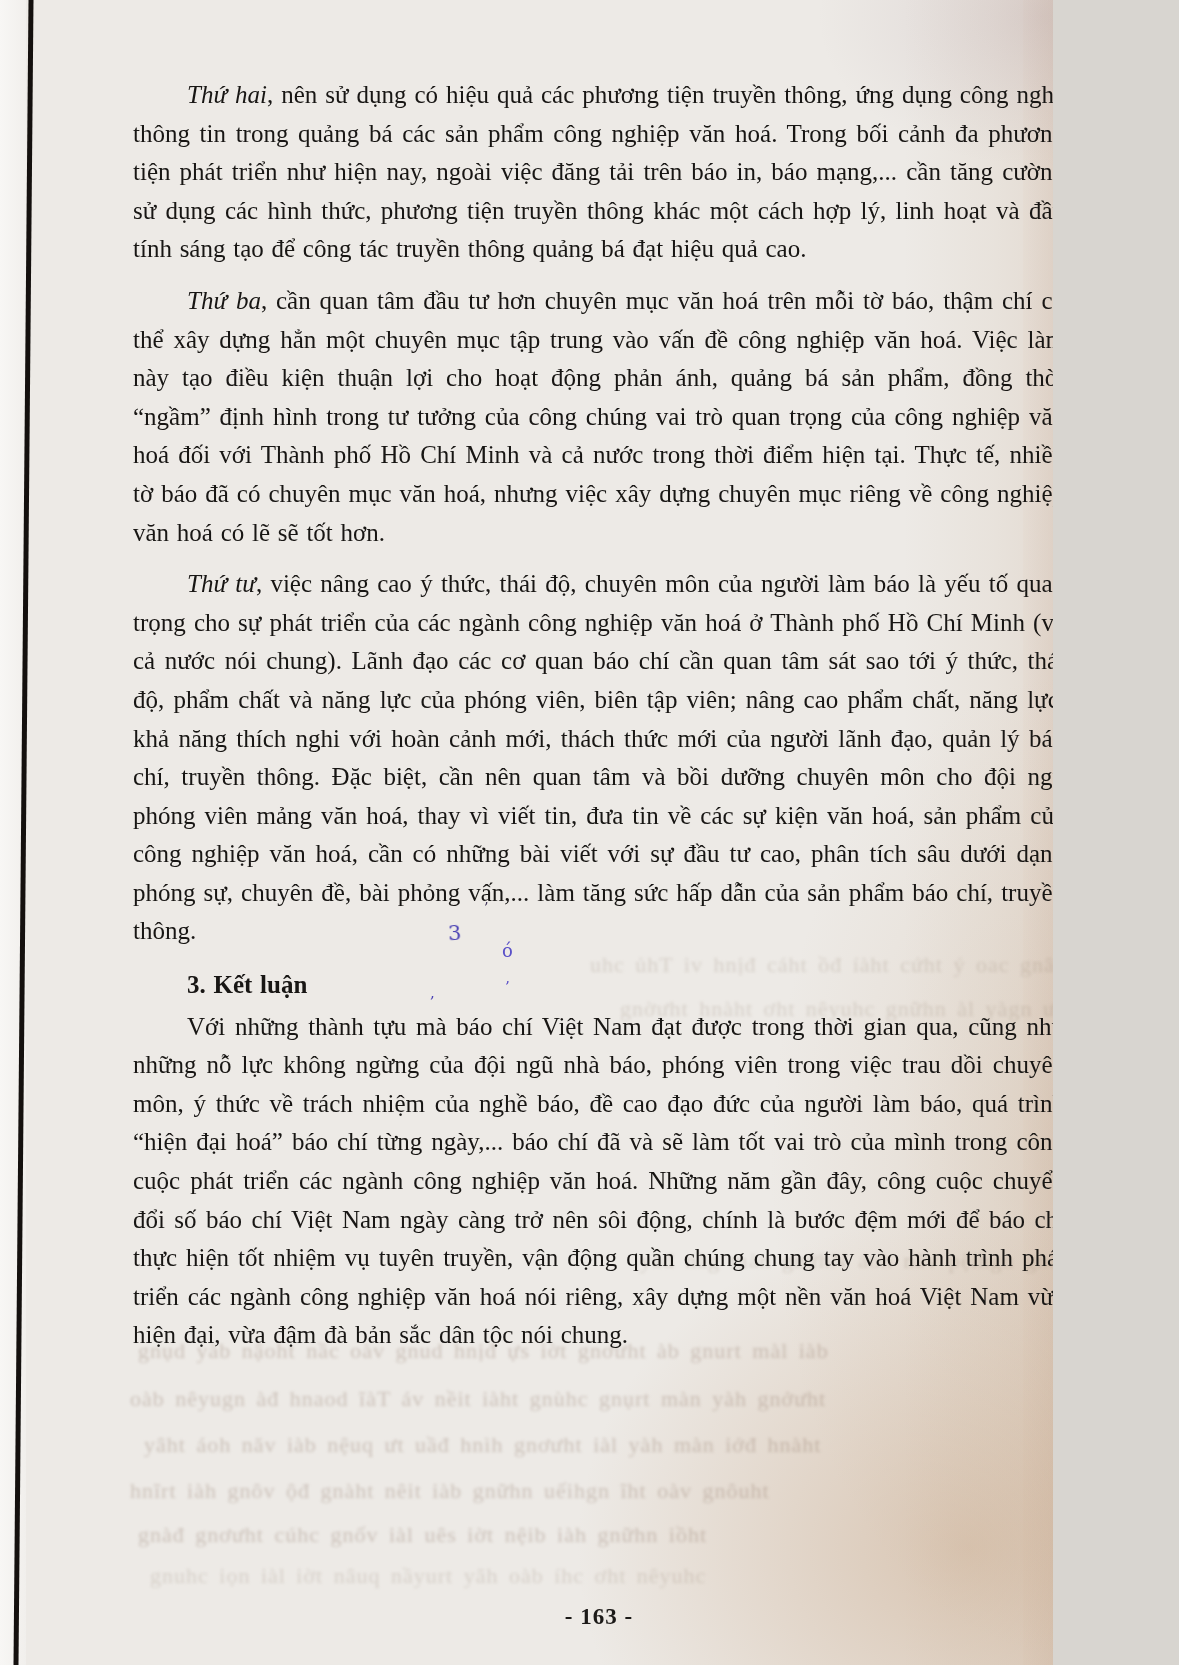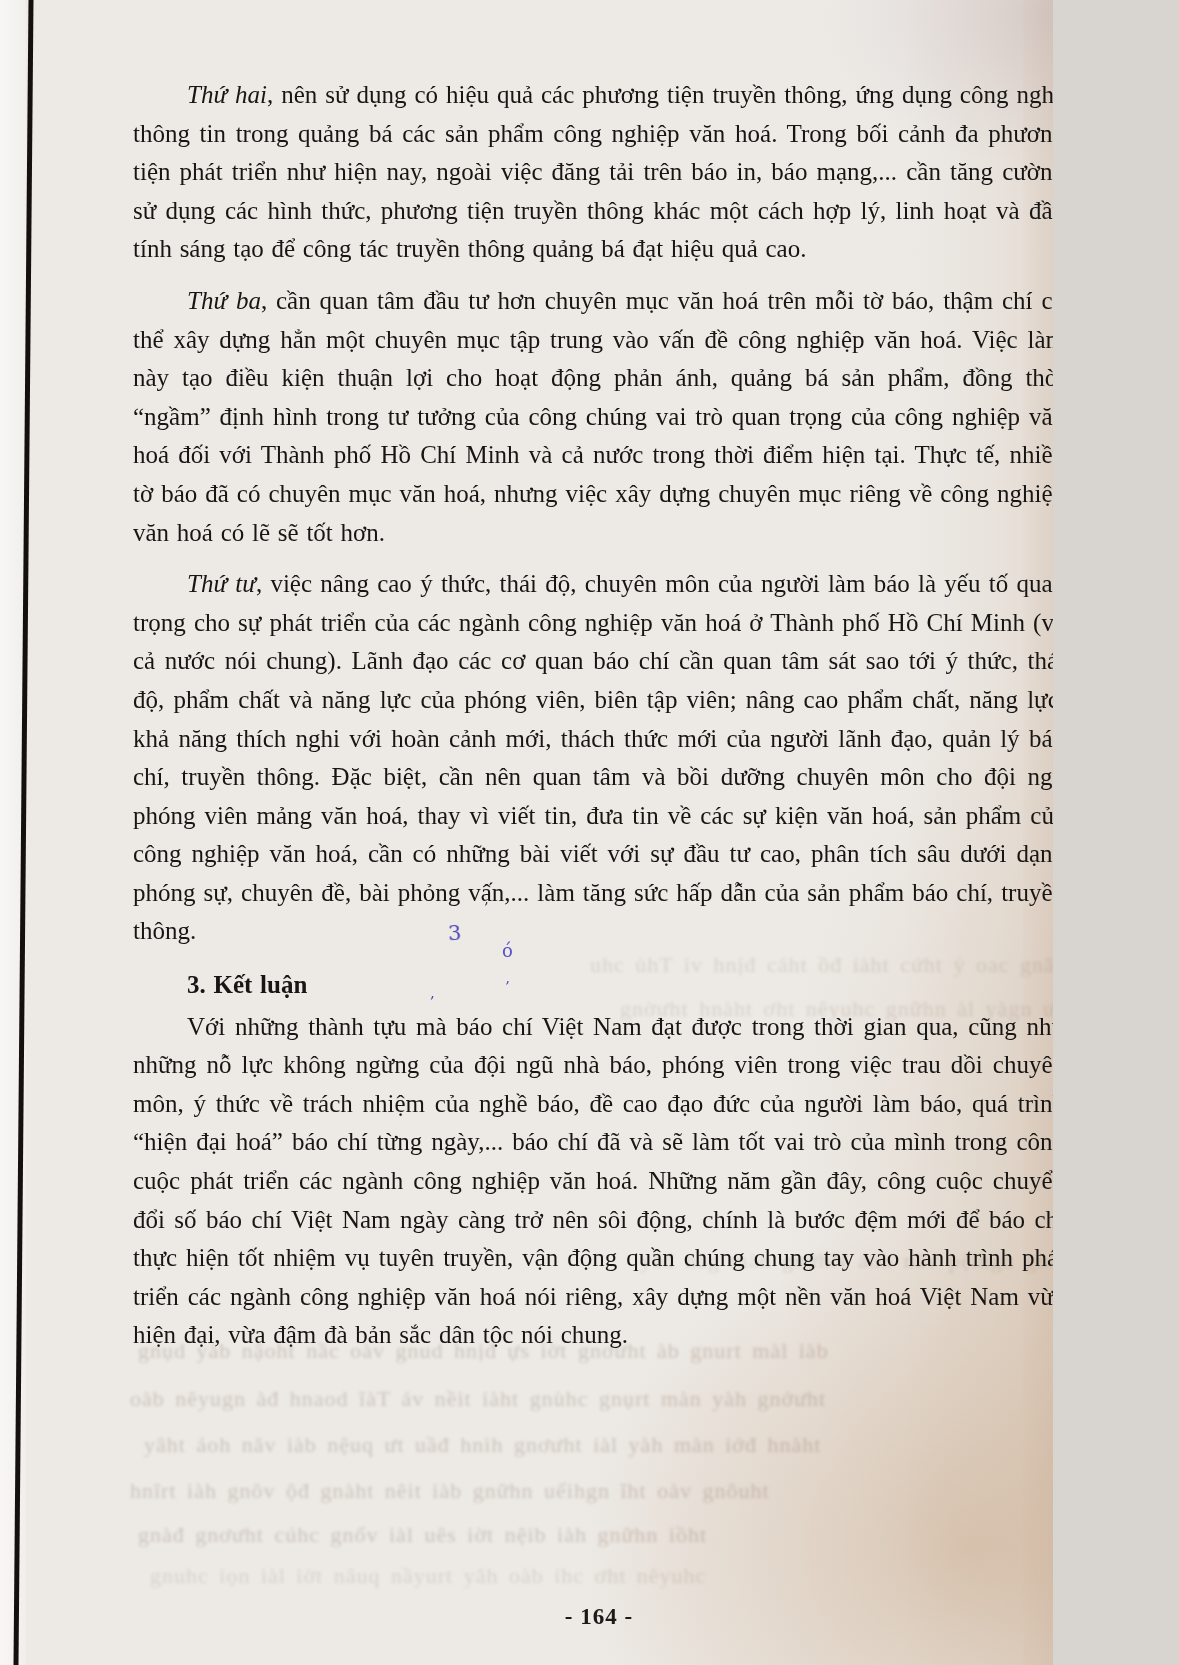--- a/index.html
+++ b/index.html
@@ -100,15 +100,15 @@
 
     <p class="para"><span>Với những thành tựu mà báo chí Việt Nam đạt được trong thời gian qua, cũng như những nỗ lực không ngừng của đội ngũ nhà báo, phóng viên trong việc trau dồi chuyên môn, ý thức về trách nhiệm của nghề báo, đề cao đạo đức của người làm báo, quá trình “hiện đại hoá” báo chí từng ngày,... báo chí đã và sẽ làm tốt vai trò của mình trong công cuộc phát triển các ngành công nghiệp văn hoá. Những năm gần đây, công cuộc chuyển đổi số báo chí Việt Nam ngày càng trở nên sôi động, chính là bước đệm mới để báo chí thực hiện tốt nhiệm vụ tuyên truyền, vận động quần chúng chung tay vào hành trình phát triển các ngành công nghiệp văn hoá nói riêng, xây dựng một nền văn hoá Việt Nam vừa hiện đại, vừa đậm đà bản sắc dân tộc nói chung.</span></p>
   </div>
 
   <span class="pen m1">3</span>
   <span class="pen m2">’</span>
   <span class="pen m3">ó</span>
   <span class="pen m4">,</span>
   <span class="pen m5">’</span>
 
-  <div class="page-number">- 164 -</div>
+  <div class="page-number">- 163 -</div>
 
 </div>
 
 </body></html>

